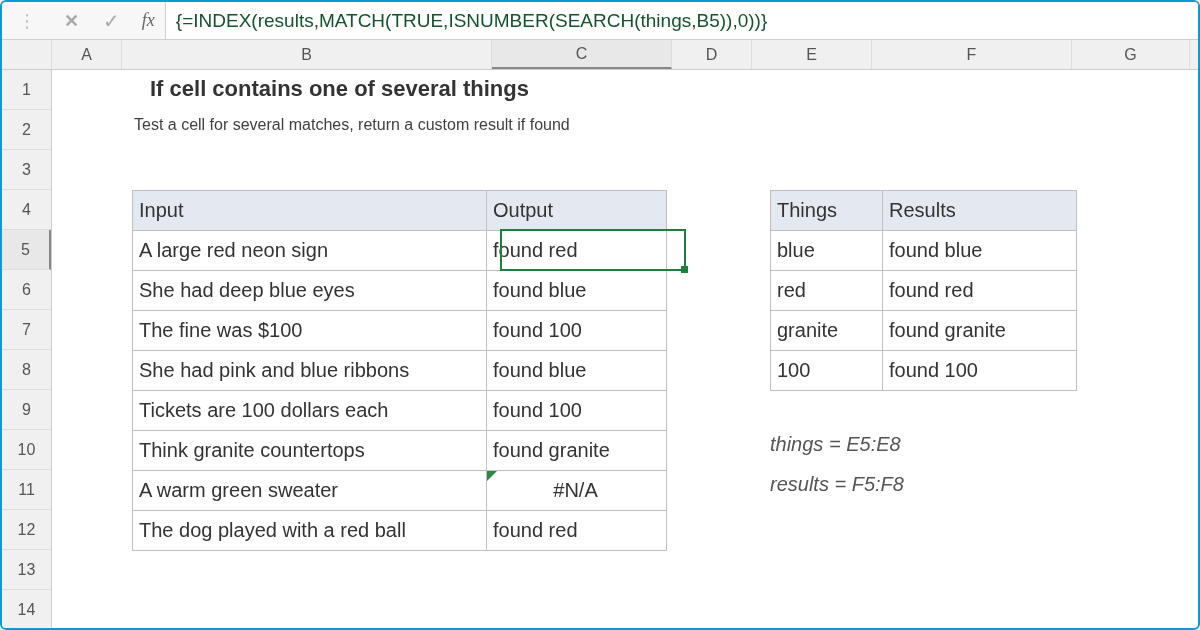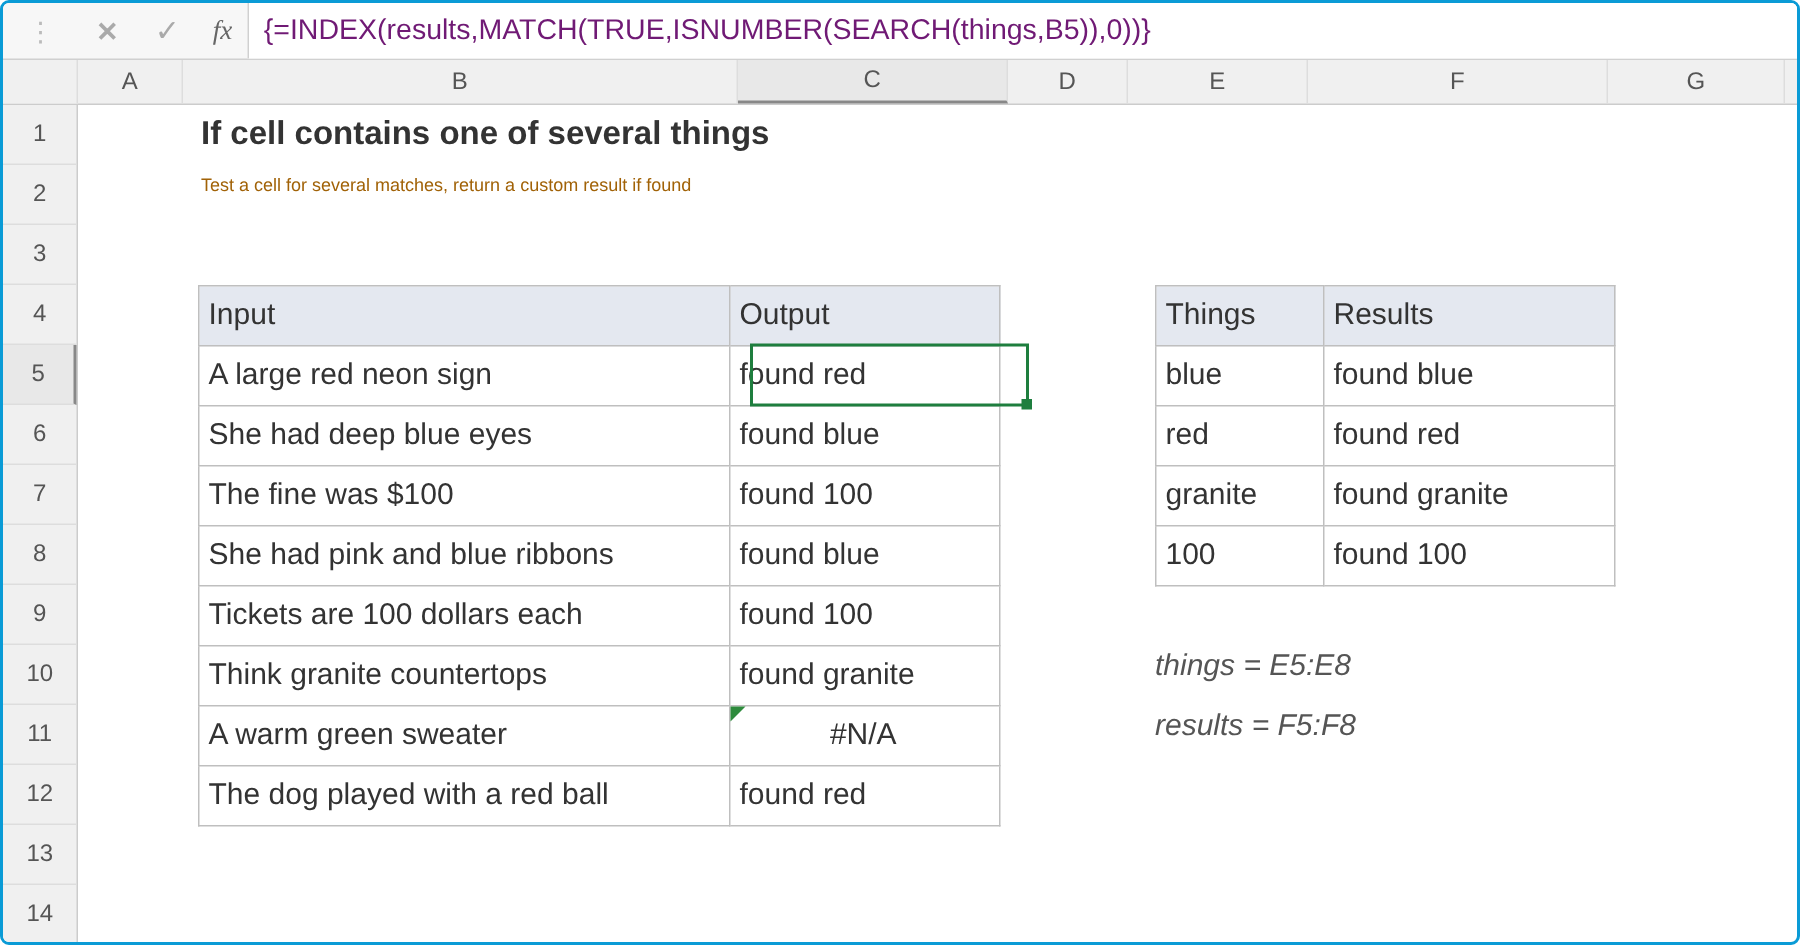--- a/index.html
+++ b/index.html
@@ -65,21 +65,21 @@
     display:flex;align-items:center;
   }
   .formula-input {
     flex: 1;
     display: flex;
     align-items: center;
     background: #fff;
     border-left: 1px solid #d0d0d0;
     padding: 0 10px;
     font-size: 19px;
-    color: #701a75;
+    color: #14532d;
     font-family: "Segoe UI", Arial, sans-serif;
   }
   
   .col-headers {
     display: grid;
     grid-template-columns: 50px 70px 370px 180px 80px 120px 200px 118px;
     height: 30px;
     background: #f0f0f0;
     border-bottom: 1px solid #ccc;
     font-size: 16px;
@@ -115,32 +115,32 @@
   .row-headers div.sel {
     background:#e8e8e8;
     border-right:2px solid #888;
   }
   .cells {
     position:relative;
     flex:1;
   }
   .title {
     position:absolute;
-    left: 82px;
+    left: 98px;
     top: 6px;
     font-size: 22px;
     font-weight: 600;
     color: #333;
   }
   .subtitle {
     position:absolute;
     left:82px;
     top:46px;
-    font-size:12px;
-    color:#a16207;
+    font-size:16px;
+    color:#404040;
   }
   
   .tbl {
     position:absolute;
     border-collapse: collapse;
     font-size: 20px;
     color:#333;
   }
   .tbl td, .tbl th {
     border:1px solid #bfbfbf;

